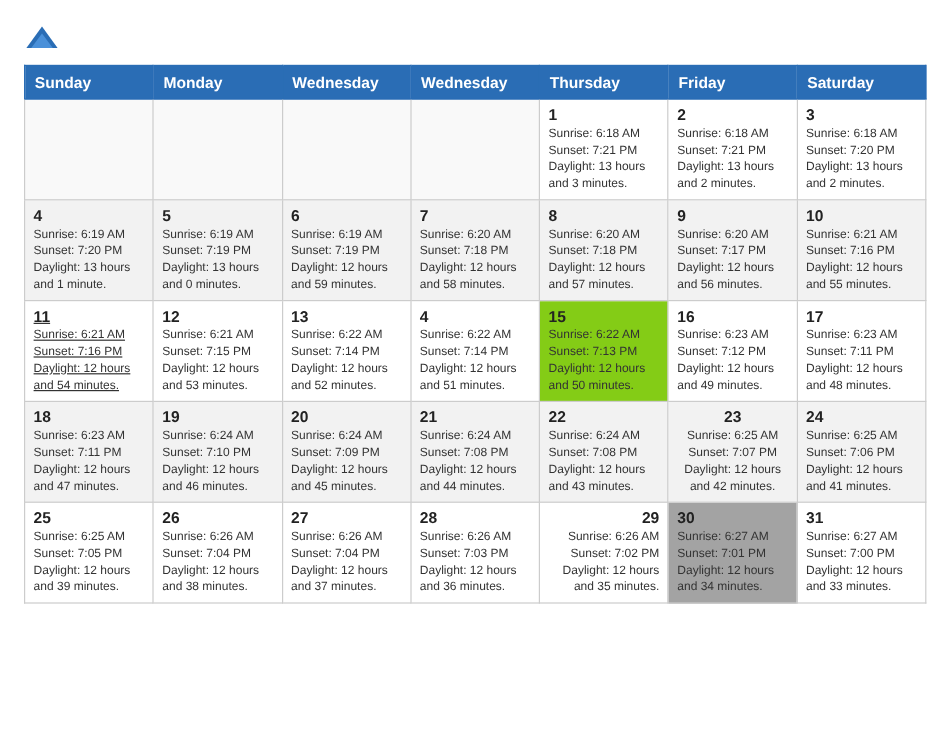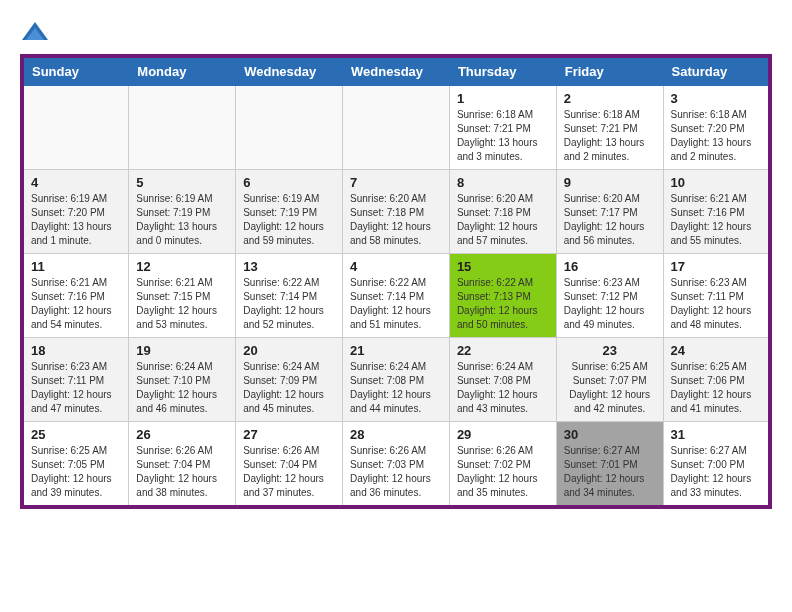--- a/index.html
+++ b/index.html
@@ -33,21 +33,21 @@
       font-weight: bold;
       color: #333;
     }
     .location-title {
       font-size: 16px;
       color: #555;
     }
     .calendar {
       width: 100%;
       border-collapse: collapse;
-      border: 4px solid #701a75;
+      border: 1px solid #701a75;
     }
     .calendar th {
       background-color: #2a6db5;
       color: #fff;
       text-align: left;
       padding: 6px 8px;
       font-size: 13px;
       border: 1px solid #2a6db5;
     }
     .calendar td {
@@ -190,21 +190,21 @@
         </td>
         <td style="background: rgb(242, 242, 242);">
           <span class="day-number">10</span>
           <div class="day-info" style="white-space: pre-line;">Sunrise: 6:21 AM
 Sunset: 7:16 PM
 Daylight: 12 hours
 and 55 minutes.</div>
         </td>
       </tr>
       <tr class="row-odd">
-        <td style="background: rgb(255, 255, 255);">
+        <td style="background: rgb(255, 255, 255); text-decoration: underline;">
           <span class="day-number">11</span>
           <div class="day-info" style="white-space: pre-line;">Sunrise: 6:21 AM
 Sunset: 7:16 PM
 Daylight: 12 hours
 and 54 minutes.</div>
         </td>
         <td style="background: rgb(255, 255, 255);">
           <span class="day-number">12</span>
           <div class="day-info" style="white-space: pre-line;">Sunrise: 6:21 AM
 Sunset: 7:15 PM
@@ -320,21 +320,21 @@
 Daylight: 12 hours
 and 37 minutes.</div>
         </td>
         <td style="background: rgb(255, 255, 255);">
           <span class="day-number">28</span>
           <div class="day-info" style="white-space: pre-line;">Sunrise: 6:26 AM
 Sunset: 7:03 PM
 Daylight: 12 hours
 and 36 minutes.</div>
         </td>
-        <td style="background: rgb(255, 255, 255);">
+        <td style="background: rgb(255, 255, 255); text-align: right;">
           <span class="day-number">29</span>
           <div class="day-info" style="white-space: pre-line;">Sunrise: 6:26 AM
 Sunset: 7:02 PM
 Daylight: 12 hours
 and 35 minutes.</div>
         </td>
         <td style="background: #a3a3a3;">
           <span class="day-number">30</span>
           <div class="day-info" style="white-space: pre-line;">Sunrise: 6:27 AM
 Sunset: 7:01 PM

